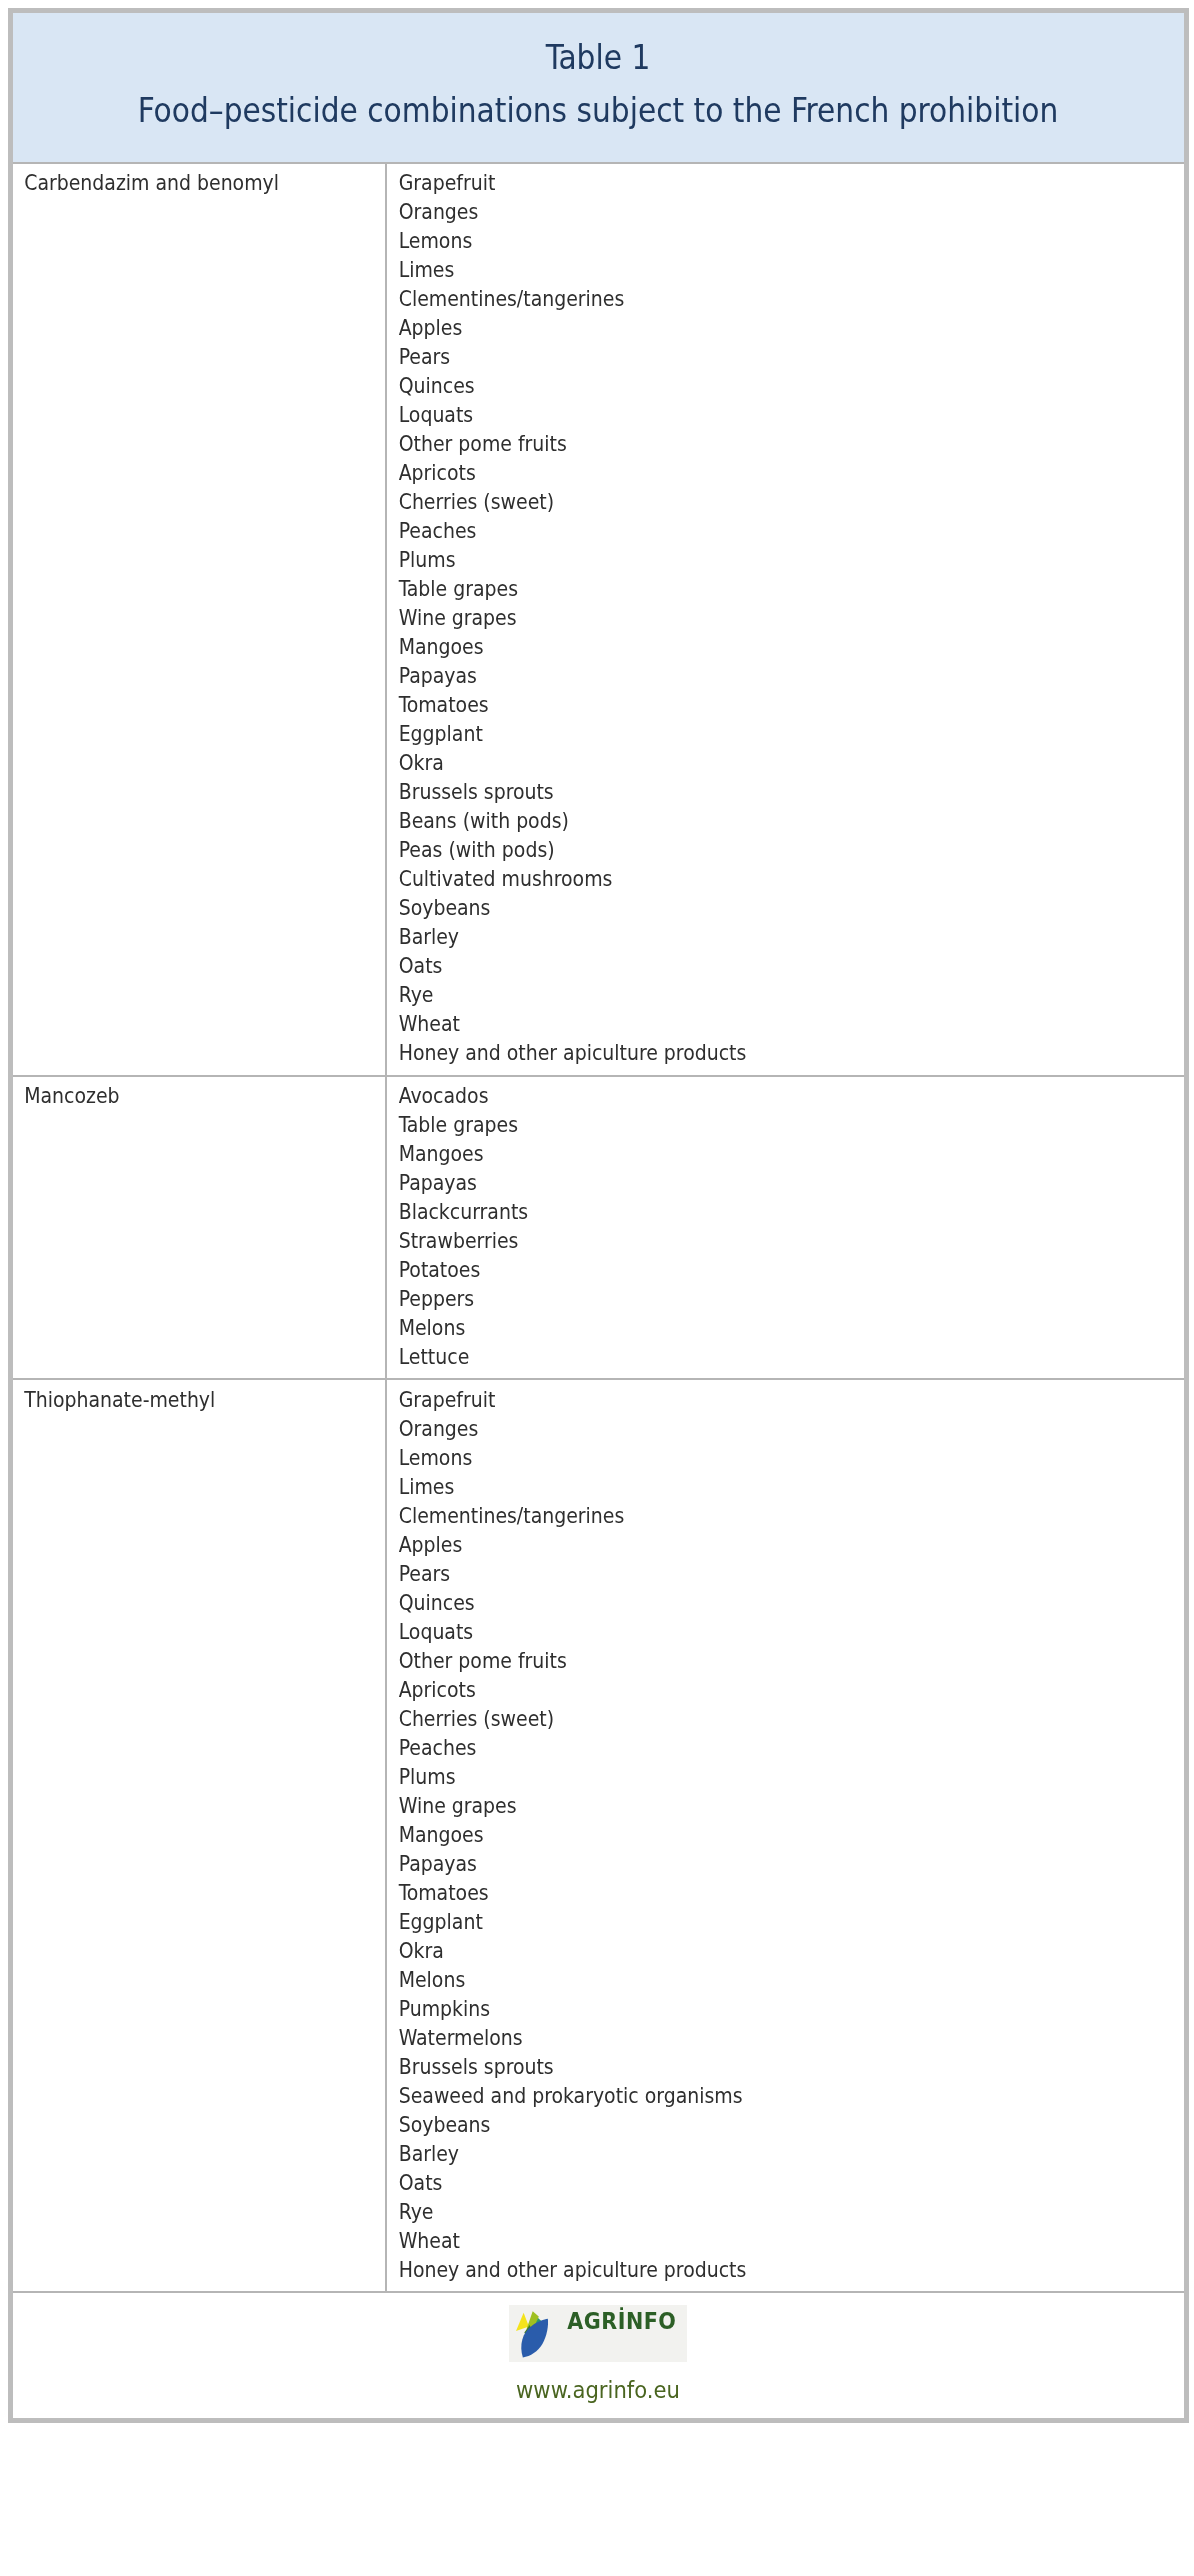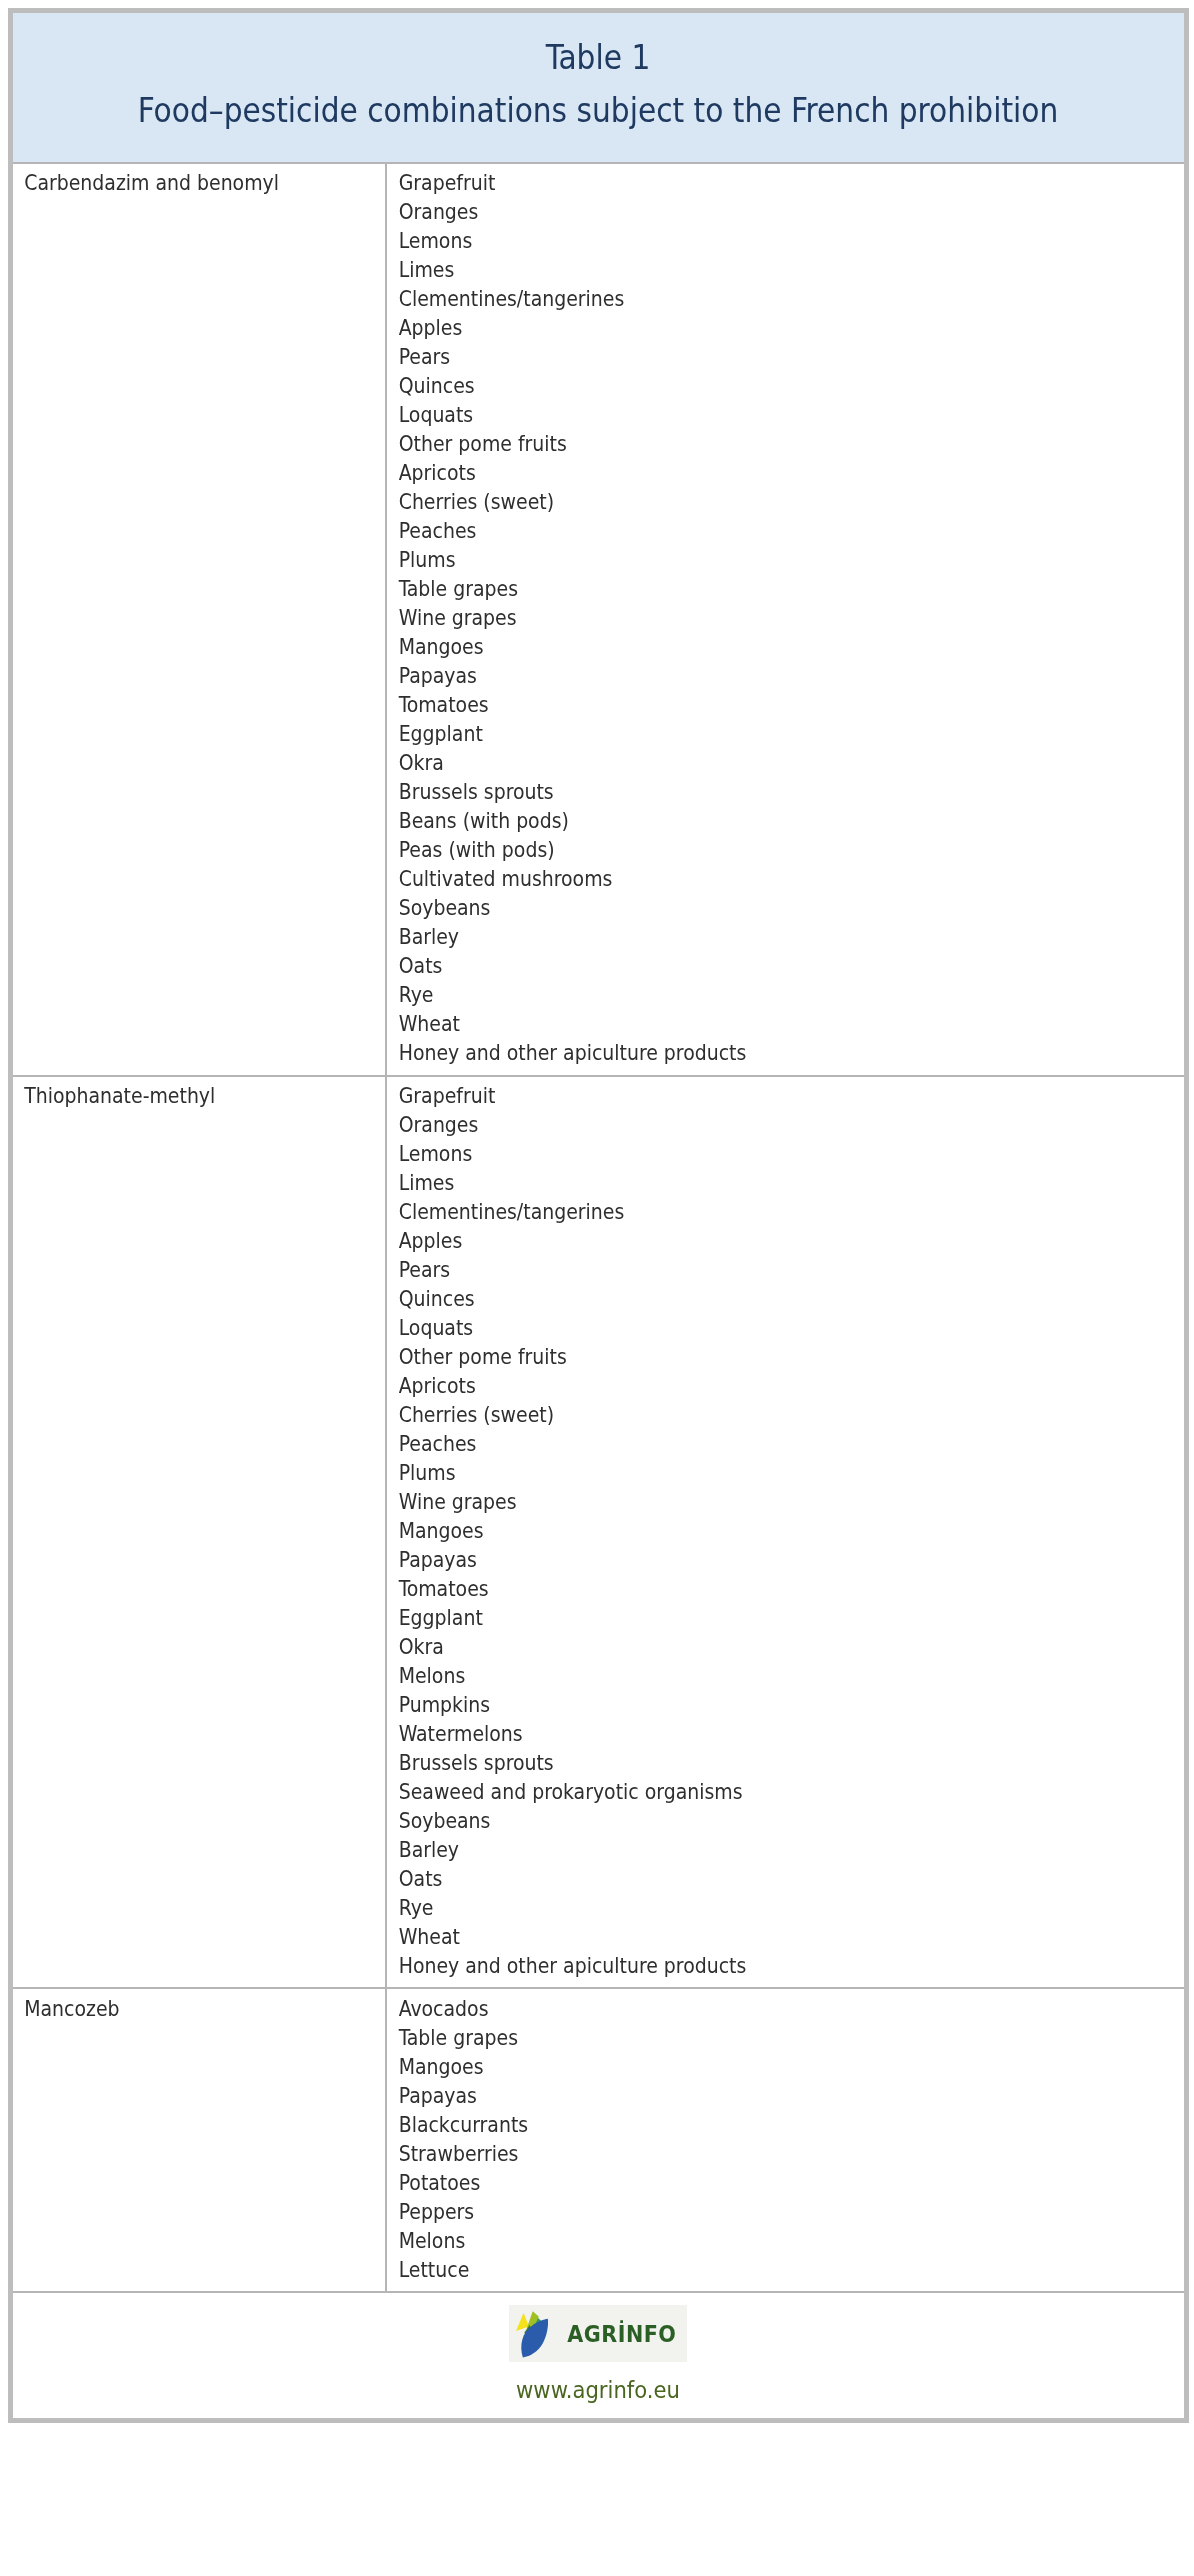--- a/index.html
+++ b/index.html
@@ -54,21 +54,21 @@
     line-height:29px;
   }
   
   .footer-cell{
     background:#ffffff;
     text-align:center;
     padding:11.7px 0 14px 0;
   }
   .logo-block{
     display:inline-flex;
-    align-items:center;
+    align-items:flex-start;
     gap:6px;
     background:#f2f2ef;
     padding:4.3px 10.7px 3.2px 6.4px;
   }
   .logo-art{width:46px;height:50px;display:block;}
   .logo-word{
     color:#2c5f26;
     font-size:23px;
     font-weight:700;
     letter-spacing:0.5px;
@@ -166,114 +166,114 @@
               <div class="product-line">Wheat</div>
 
               <div class="product-line">Honey and other apiculture products</div>
 
           </td>
         </tr>
 
 
         <tr class="row-data">
           <td class="substance-cell">
-            <div class="cell-text">Thiophanate-methyl</div>
+            <div class="cell-text">Mancozeb</div>
           </td>
           <td class="products-cell">
 
-              <div class="product-line">Grapefruit</div>
-
-              <div class="product-line">Oranges</div>
-
-              <div class="product-line">Lemons</div>
-
-              <div class="product-line">Limes</div>
-
-              <div class="product-line">Clementines/tangerines</div>
-
-              <div class="product-line">Apples</div>
-
-              <div class="product-line">Pears</div>
-
-              <div class="product-line">Quinces</div>
-
-              <div class="product-line">Loquats</div>
-
-              <div class="product-line">Other pome fruits</div>
-
-              <div class="product-line">Apricots</div>
-
-              <div class="product-line">Cherries (sweet)</div>
-
-              <div class="product-line">Peaches</div>
-
-              <div class="product-line">Plums</div>
-
-              <div class="product-line">Wine grapes</div>
+              <div class="product-line">Avocados</div>
+
+              <div class="product-line">Table grapes</div>
 
               <div class="product-line">Mangoes</div>
 
               <div class="product-line">Papayas</div>
 
-              <div class="product-line">Tomatoes</div>
-
-              <div class="product-line">Eggplant</div>
-
-              <div class="product-line">Okra</div>
+              <div class="product-line">Blackcurrants</div>
+
+              <div class="product-line">Strawberries</div>
+
+              <div class="product-line">Potatoes</div>
+
+              <div class="product-line">Peppers</div>
 
               <div class="product-line">Melons</div>
 
-              <div class="product-line">Pumpkins</div>
-
-              <div class="product-line">Watermelons</div>
-
-              <div class="product-line">Brussels sprouts</div>
-
-              <div class="product-line">Seaweed and prokaryotic organisms</div>
-
-              <div class="product-line">Soybeans</div>
-
-              <div class="product-line">Barley</div>
-
-              <div class="product-line">Oats</div>
-
-              <div class="product-line">Rye</div>
-
-              <div class="product-line">Wheat</div>
-
-              <div class="product-line">Honey and other apiculture products</div>
+              <div class="product-line">Lettuce</div>
 
           </td>
         </tr>
 
         <tr class="row-data">
           <td class="substance-cell">
-            <div class="cell-text">Mancozeb</div>
+            <div class="cell-text">Thiophanate-methyl</div>
           </td>
           <td class="products-cell">
 
-              <div class="product-line">Avocados</div>
-
-              <div class="product-line">Table grapes</div>
+              <div class="product-line">Grapefruit</div>
+
+              <div class="product-line">Oranges</div>
+
+              <div class="product-line">Lemons</div>
+
+              <div class="product-line">Limes</div>
+
+              <div class="product-line">Clementines/tangerines</div>
+
+              <div class="product-line">Apples</div>
+
+              <div class="product-line">Pears</div>
+
+              <div class="product-line">Quinces</div>
+
+              <div class="product-line">Loquats</div>
+
+              <div class="product-line">Other pome fruits</div>
+
+              <div class="product-line">Apricots</div>
+
+              <div class="product-line">Cherries (sweet)</div>
+
+              <div class="product-line">Peaches</div>
+
+              <div class="product-line">Plums</div>
+
+              <div class="product-line">Wine grapes</div>
 
               <div class="product-line">Mangoes</div>
 
               <div class="product-line">Papayas</div>
 
-              <div class="product-line">Blackcurrants</div>
-
-              <div class="product-line">Strawberries</div>
-
-              <div class="product-line">Potatoes</div>
-
-              <div class="product-line">Peppers</div>
+              <div class="product-line">Tomatoes</div>
+
+              <div class="product-line">Eggplant</div>
+
+              <div class="product-line">Okra</div>
 
               <div class="product-line">Melons</div>
 
-              <div class="product-line">Lettuce</div>
+              <div class="product-line">Pumpkins</div>
+
+              <div class="product-line">Watermelons</div>
+
+              <div class="product-line">Brussels sprouts</div>
+
+              <div class="product-line">Seaweed and prokaryotic organisms</div>
+
+              <div class="product-line">Soybeans</div>
+
+              <div class="product-line">Barley</div>
+
+              <div class="product-line">Oats</div>
+
+              <div class="product-line">Rye</div>
+
+              <div class="product-line">Wheat</div>
+
+              <div class="product-line">Honey and other apiculture products</div>
 
           </td>
         </tr>
 
       <tr class="row-footer">
         <td colspan="2" class="footer-cell">
           <div class="logo-block">
             <svg class="logo-art" viewBox="0 0 120 132" aria-hidden="true">
               <polygon points="2,58 22,10 36,46" fill="#f4e31c"></polygon>
               <polygon points="30,52 46,6 62,20 50,56" fill="#9fc021"></polygon>

